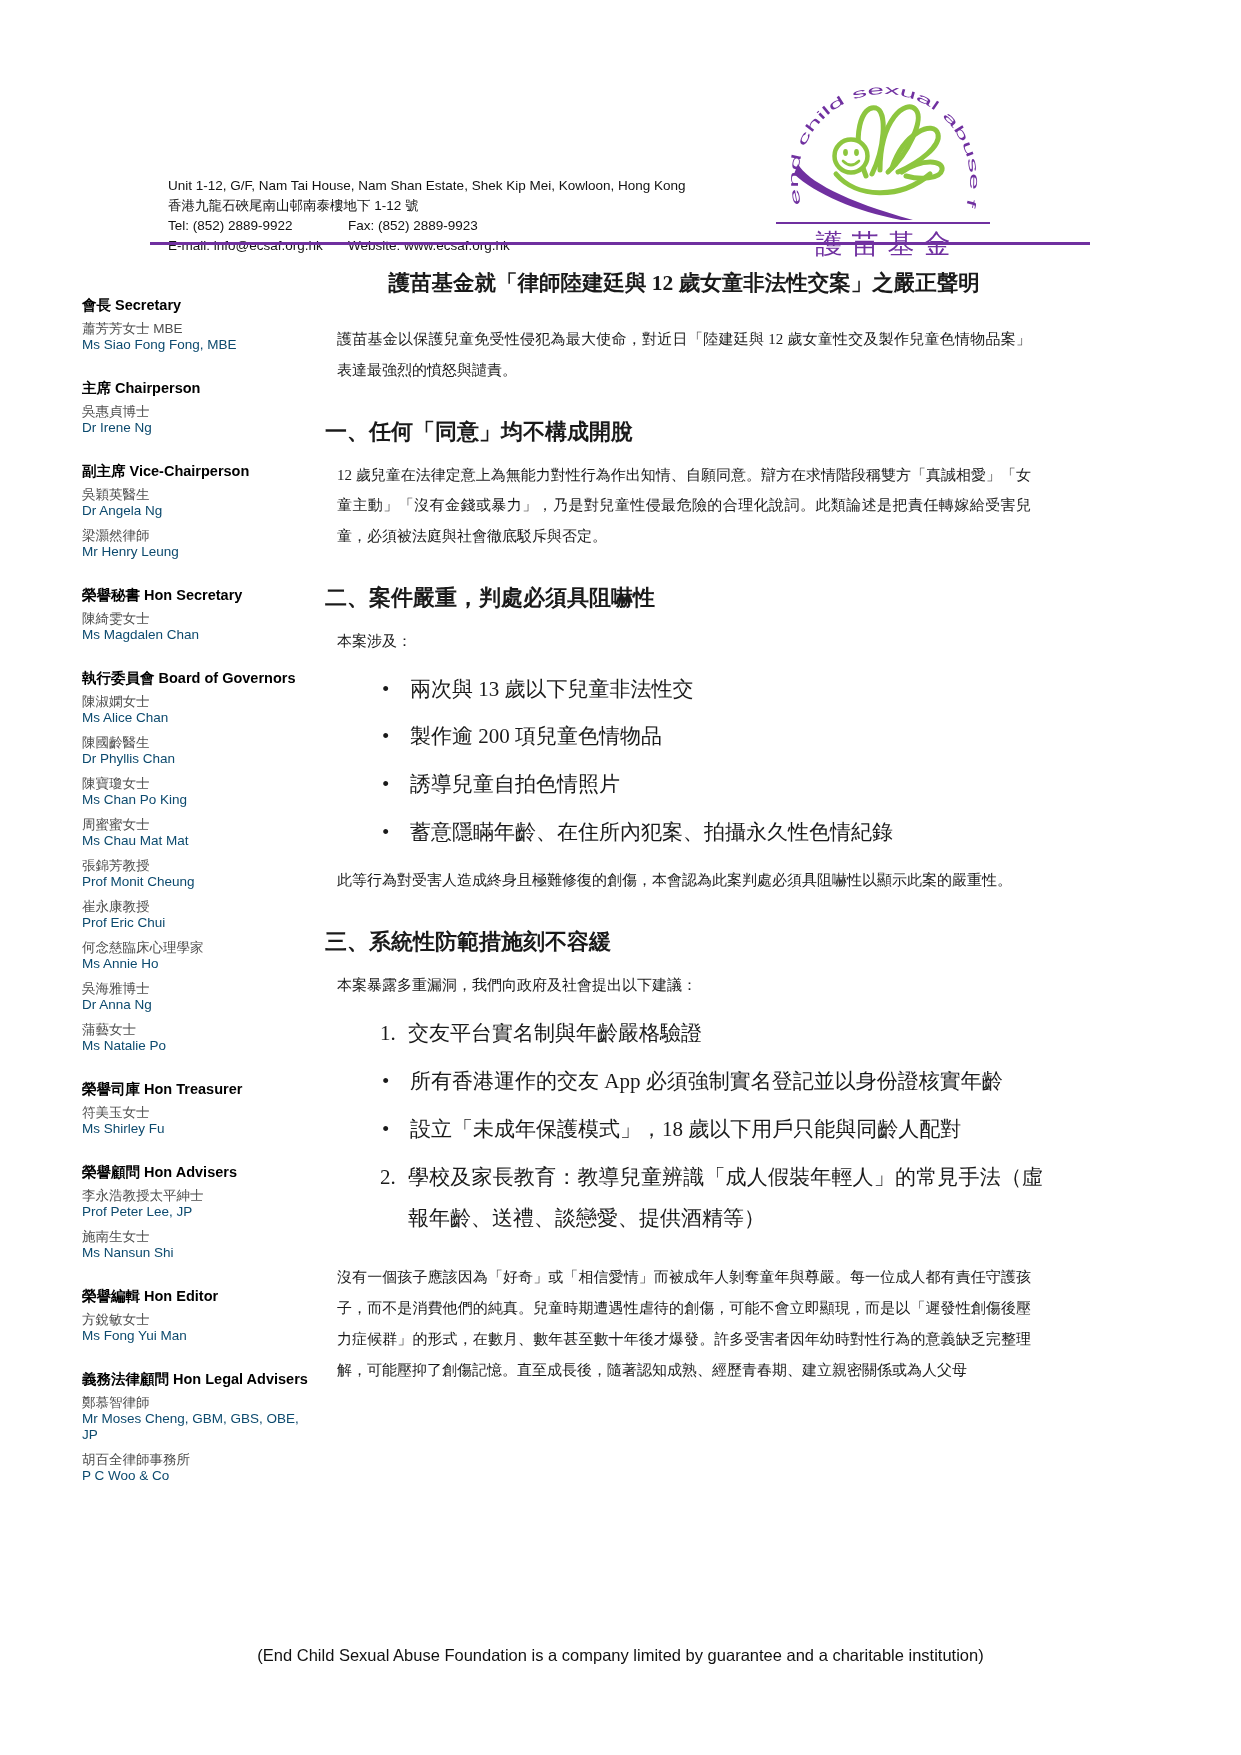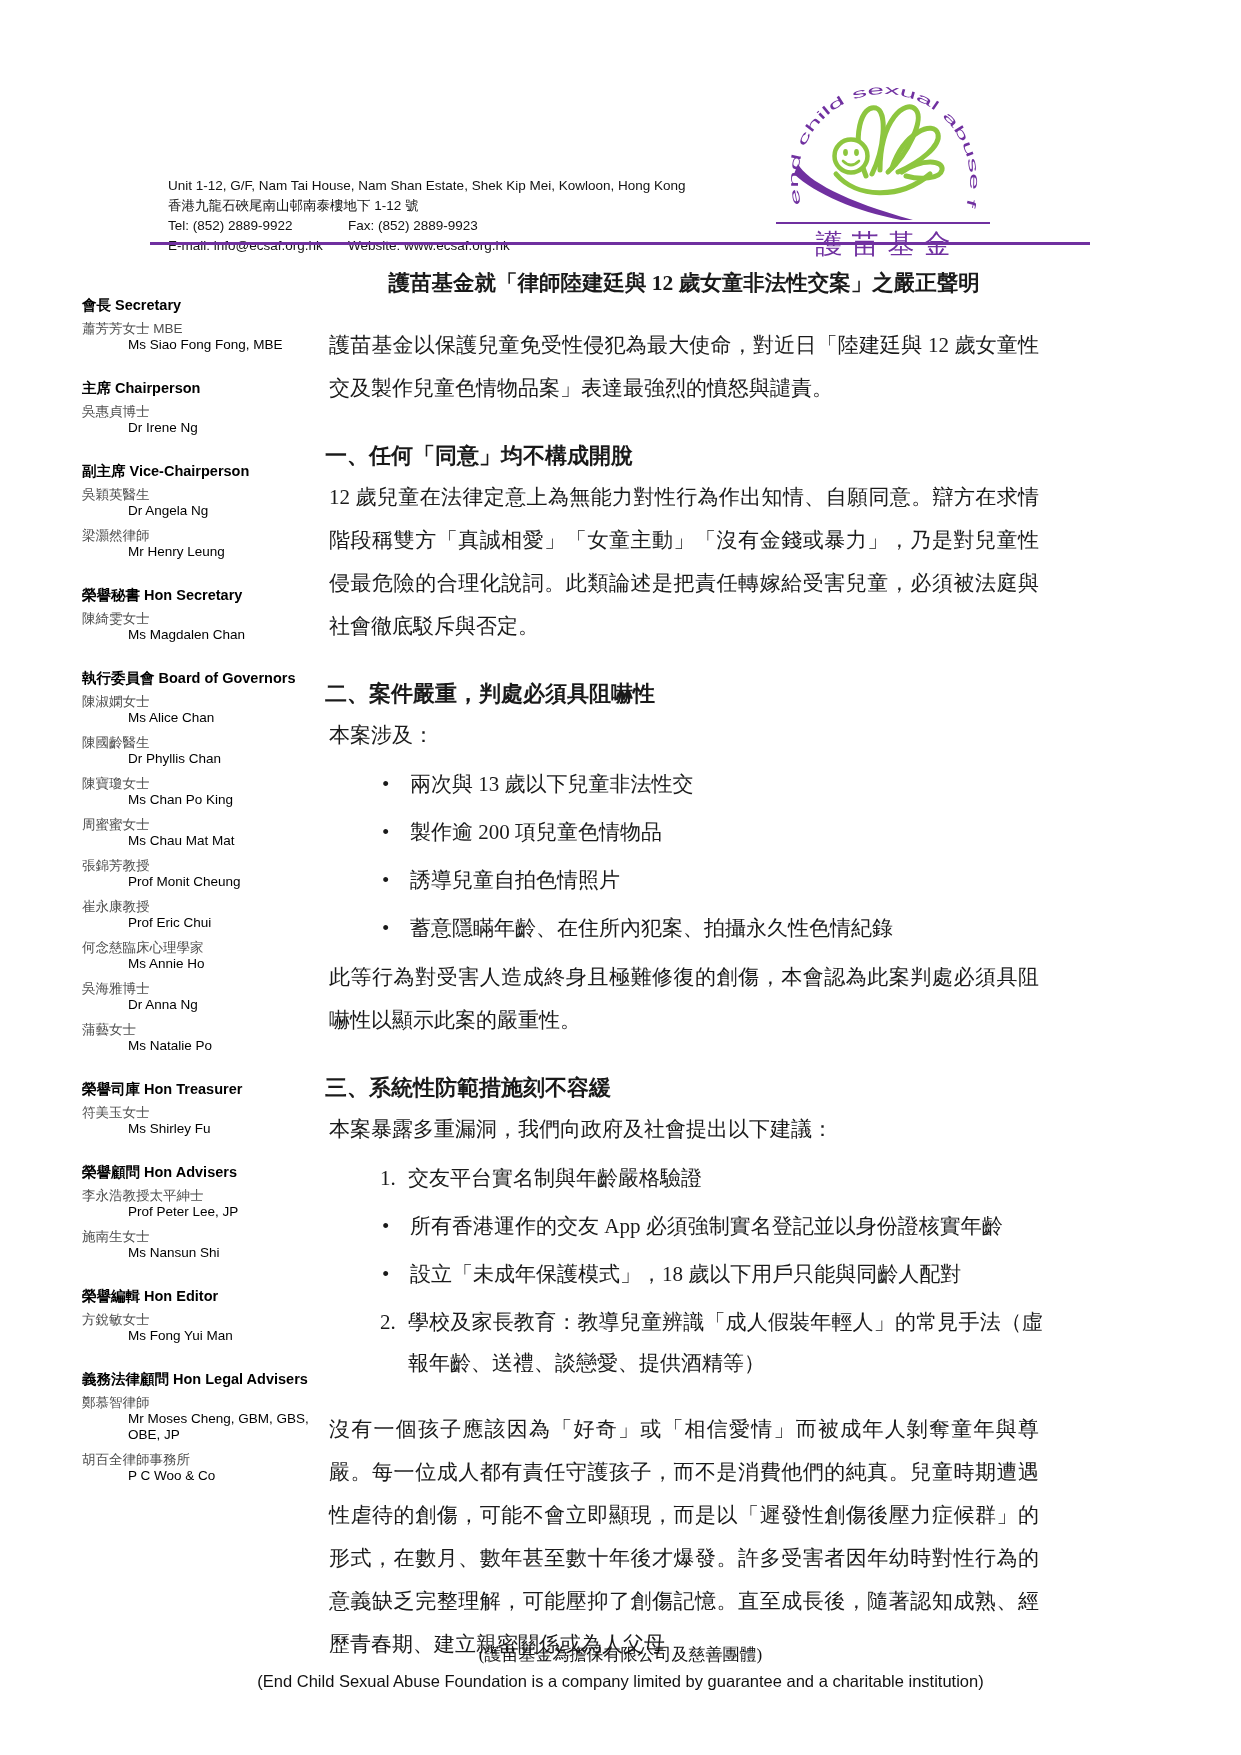--- a/index.html
+++ b/index.html
@@ -24,25 +24,25 @@
   .header-rule{position:absolute;left:150px;top:242px;width:940px;height:3px;background:#7030a0;}
   
   .sidebar{
     position:absolute;left:82px;top:296px;width:235px;
     font-family:"Liberation Sans","DejaVu Sans",sans-serif;
   }
   .sb-section{margin-bottom:26px;}
   .sb-title{font-size:14.5px;font-weight:bold;color:#000;margin-bottom:7px;line-height:18px;}
   .sb-member{margin-bottom:9px;}
   .sb-zh{font-size:13.5px;color:#4d4d4d;line-height:16px;}
-  .sb-en{font-size:13.5px;color:#000000;line-height:16px;margin-left:46px;}
+  .sb-en{font-size:13.5px;color:#0c4a6e;line-height:16px;}
   
   .main{position:absolute;left:325px;top:262px;width:718px;}
   .doc-title{font-size:21.5px;font-weight:bold;text-align:center;margin:6px 0 26px 0;line-height:30px;}
-  .para{font-size:21px;line-height:2.05;text-align:justify;margin:4px;}
+  .para{font-size:15px;line-height:2.05;text-align:justify;margin:12px;}
   .sec-heading{font-size:22px;font-weight:bold;margin:30px 0 4px 0;line-height:32px;}
   .blist{list-style:none;margin:4px 0 4px 0;padding:0;}
   .blist li{display:flex;font-size:21px;line-height:1.95;margin:7px 0;}
   .blist .marker{width:28px;flex:0 0 28px;text-align:left;}
   .blist.bullets{padding-left:57px;}
   .blist.numbered{padding-left:55px;}
   .blist .btext{flex:1;text-align:justify;}
   
   .footer{position:absolute;left:0;top:1642px;width:1241px;text-align:center;}
   .footer-zh{font-size:17px;line-height:26px;color:#111;}
@@ -299,17 +299,16 @@
       <li>
         <span class="marker">2.</span>
         <span class="btext">學校及家長教育：教導兒童辨識「成人假裝年輕人」的常見手法（虛報年齡、送禮、談戀愛、提供酒精等）</span>
       </li>
     </ul>
 
     <p class="para" style="margin-top:24px;">沒有一個孩子應該因為「好奇」或「相信愛情」而被成年人剝奪童年與尊嚴。每一位成人都有責任守護孩子，而不是消費他們的純真。兒童時期遭遇性虐待的創傷，可能不會立即顯現，而是以「遲發性創傷後壓力症候群」的形式，在數月、數年甚至數十年後才爆發。許多受害者因年幼時對性行為的意義缺乏完整理解，可能壓抑了創傷記憶。直至成長後，隨著認知成熟、經歷青春期、建立親密關係或為人父母</p>
   </div>
 
   <div class="footer">
-    <div class="footer-zh">(護苗基金為擔保有限公司及慈善團體)</div>
     <div class="footer-en">(End Child Sexual Abuse Foundation is a company limited by guarantee and a charitable institution)</div>
   </div>
 
 </div>
 
 </body></html>

